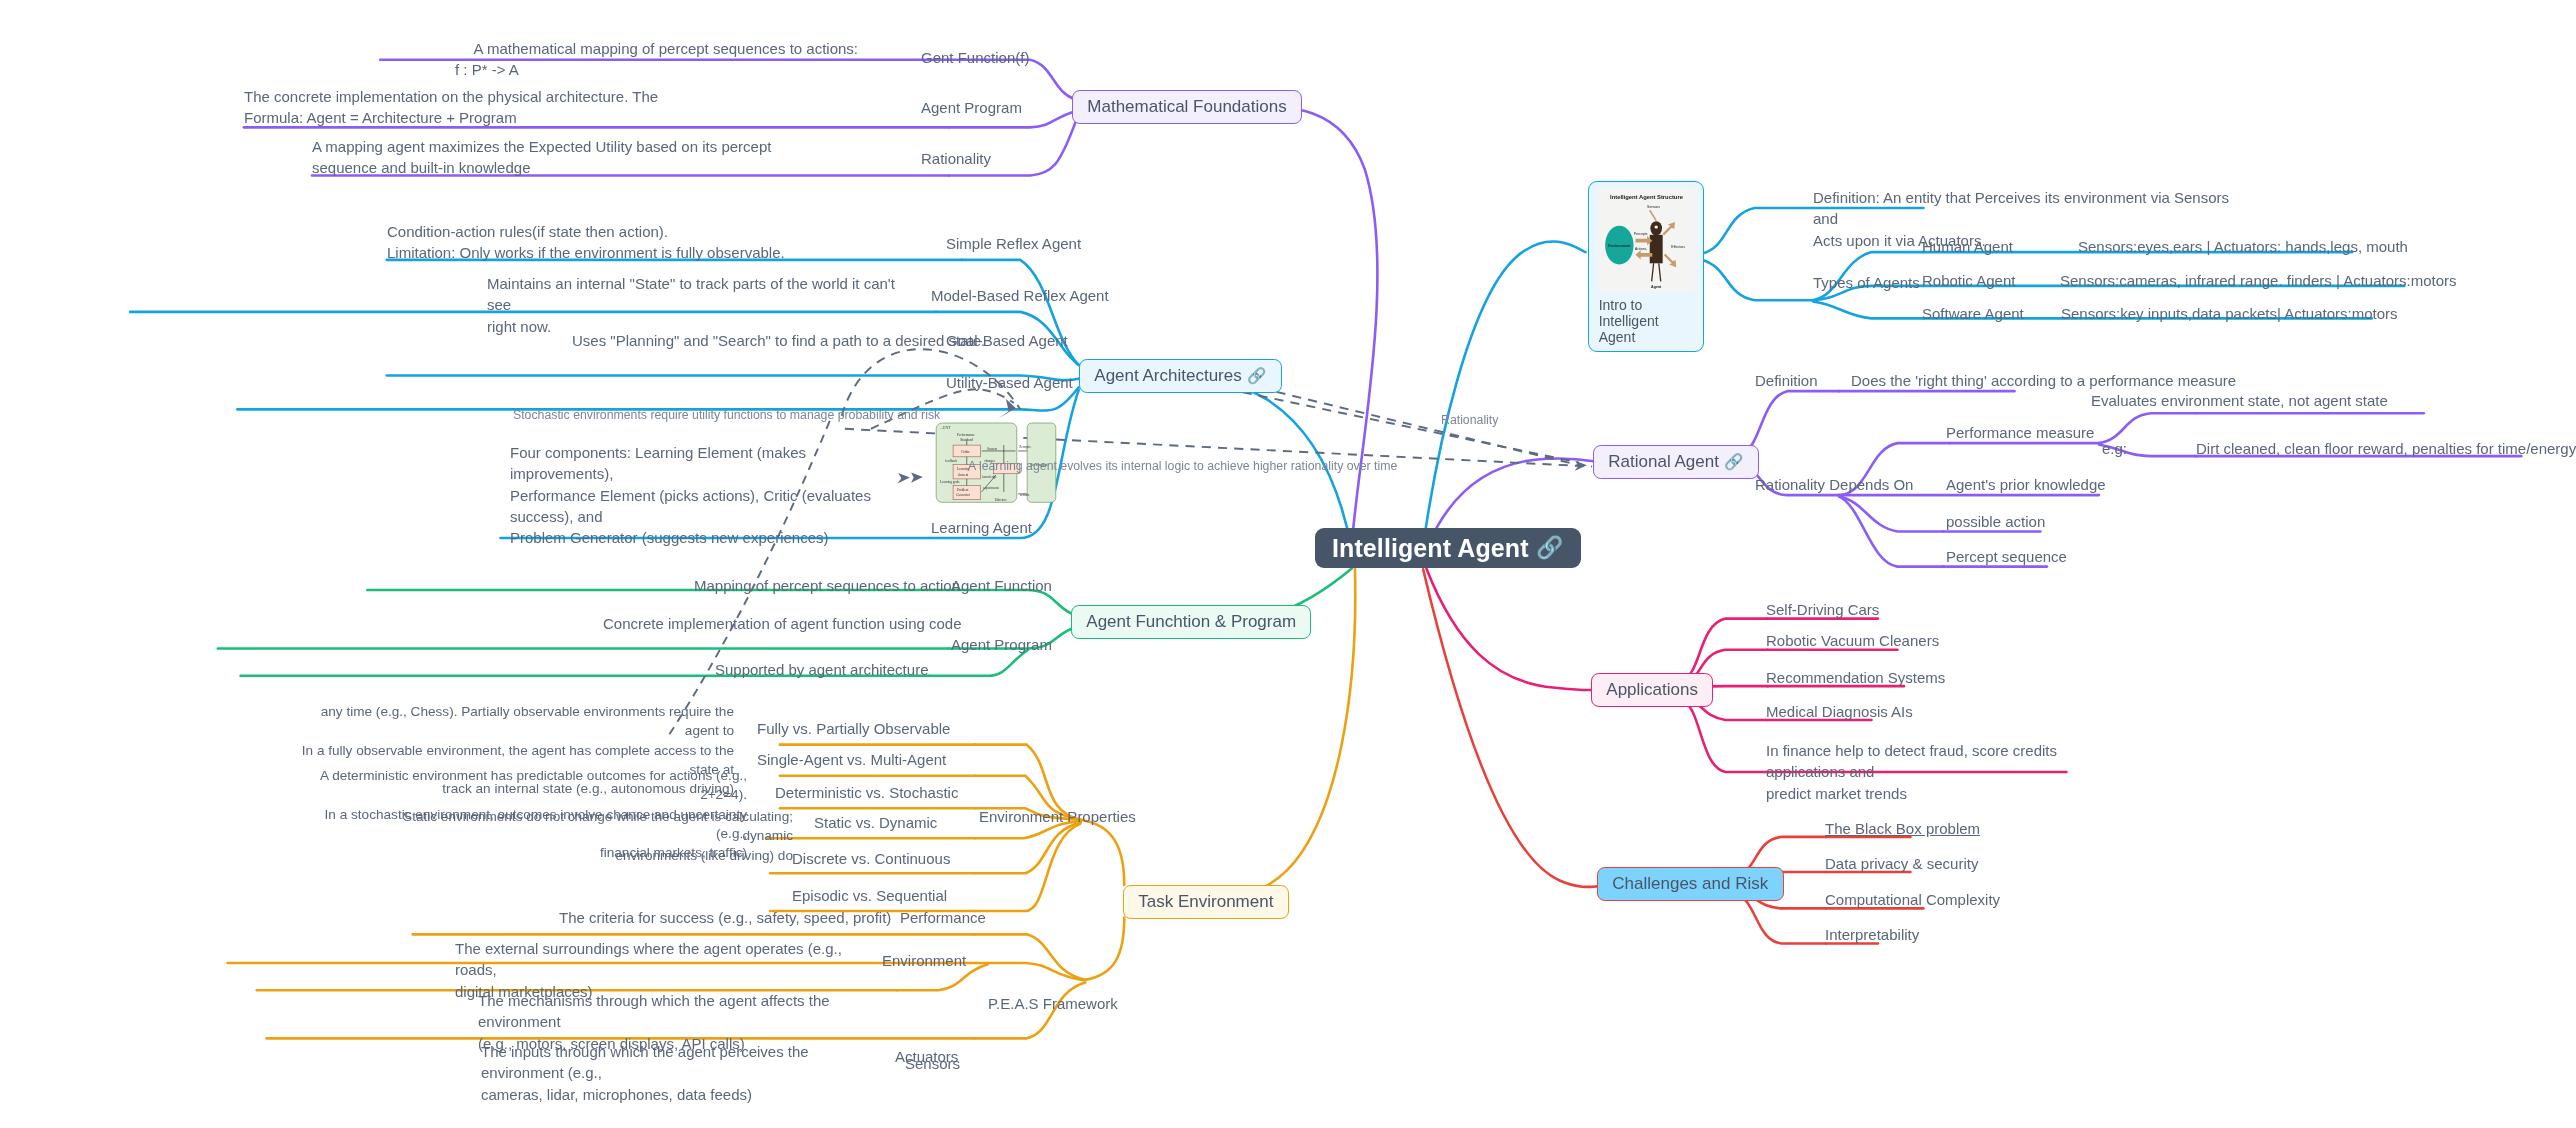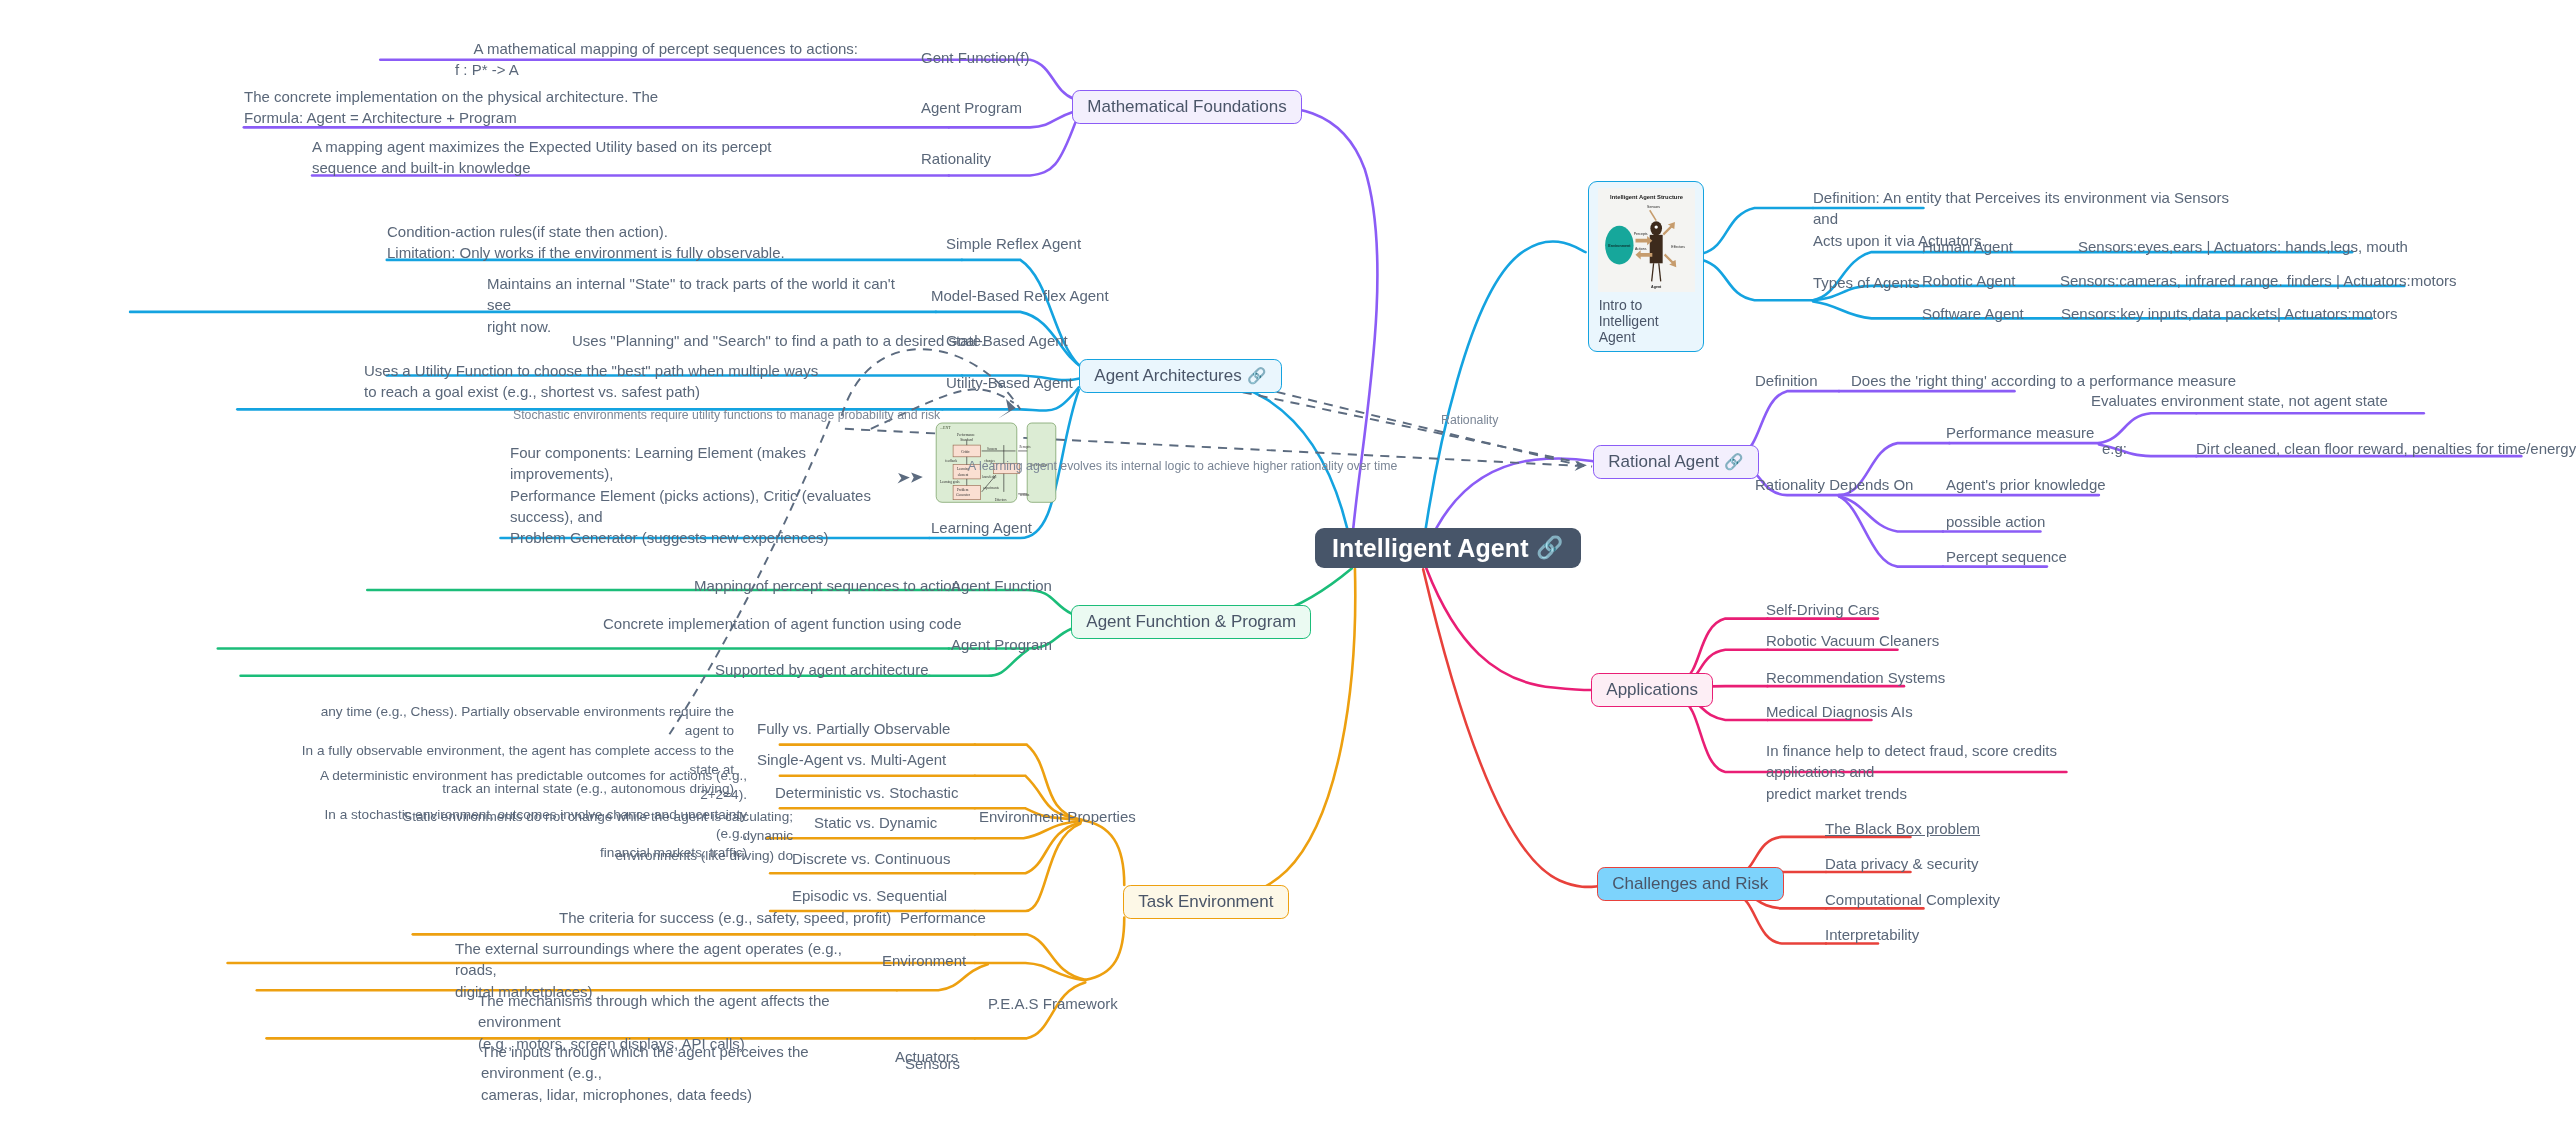--- a/index.html
+++ b/index.html
@@ -284,24 +284,20 @@
     <div>Limitation: Only works if the environment is fully observable.</div>
   </div>
   <div class="lbl" style="left:931px; top:285px;">Model-Based Reflex Agent</div>
   <div class="lbl wrap" style="left:487px; top:273px; width:409px;">
     <div>Maintains an internal "State" to track parts of the world it can't see</div>
     <div>right now.</div>
   </div>
   <div class="lbl" style="left:946px; top:330px;">Goal-Based Agent</div>
   <div class="lbl" style="left:572px; top:330px;">Uses "Planning" and "Search" to find a path to a desired state.</div>
   <div class="lbl" style="left:946px; top:372px;">Utility-Based Agent</div>
-  <div class="lbl wrap" style="left:364px; top:360px; width:533px;">
-    <div>Uses a Utility Function to choose the "best" path when multiple ways</div>
-    <div>to reach a goal exist (e.g., shortest vs. safest path)</div>
-  </div>
   <div class="lbl" style="left:931px; top:517px;">Learning Agent</div>
   <div class="lbl wrap" style="left:510px; top:442px; width:390px;">
     <div>Four components: Learning Element (makes improvements),</div>
     <div>Performance Element (picks actions), Critic (evaluates success), and</div>
     <div>Problem Generator (suggests new experiences)</div>
   </div>
 
   <svg class="thumb2" style="position:absolute; left:931px; top:419px;" width="130" height="86" viewBox="0 0 200 132">
     <rect x="8" y="6" width="124" height="122" rx="9" fill="#dcecd4" stroke="#7aa167" stroke-width="1.2"></rect>
     <rect x="148" y="6" width="44" height="122" rx="7" fill="#dcecd4" stroke="#7aa167" stroke-width="1.2"></rect>

